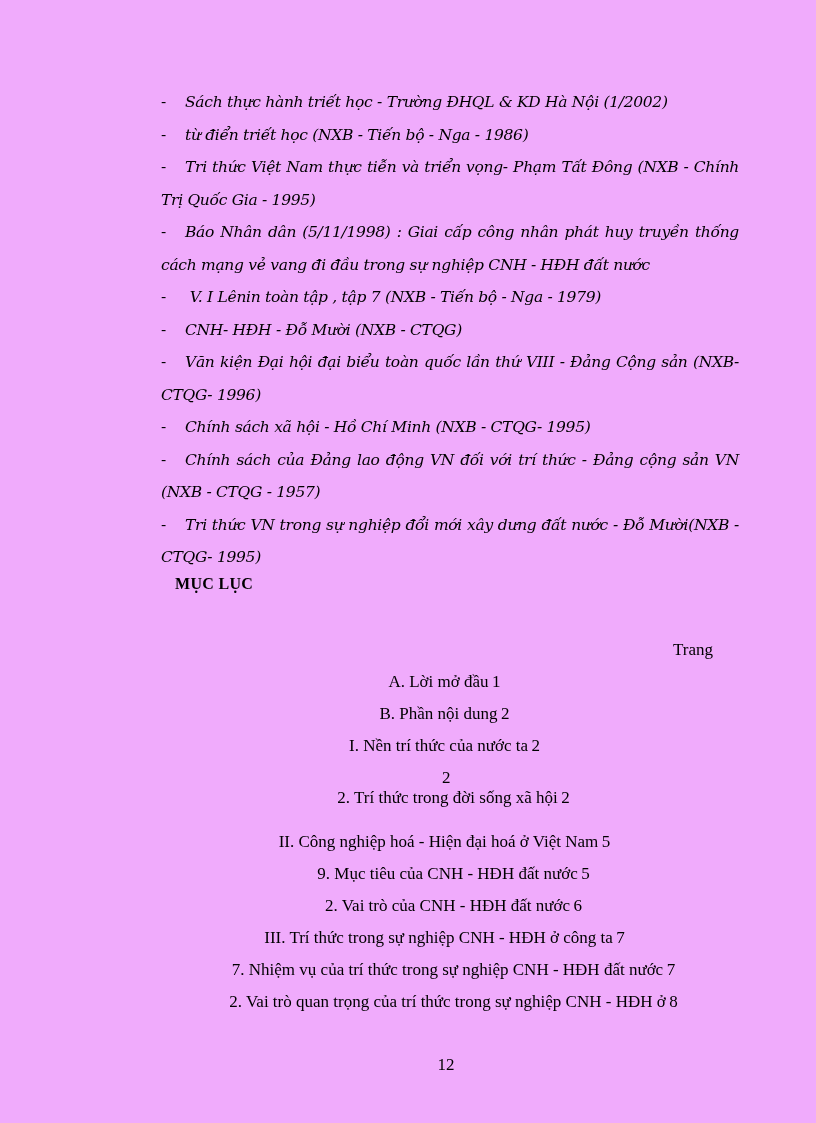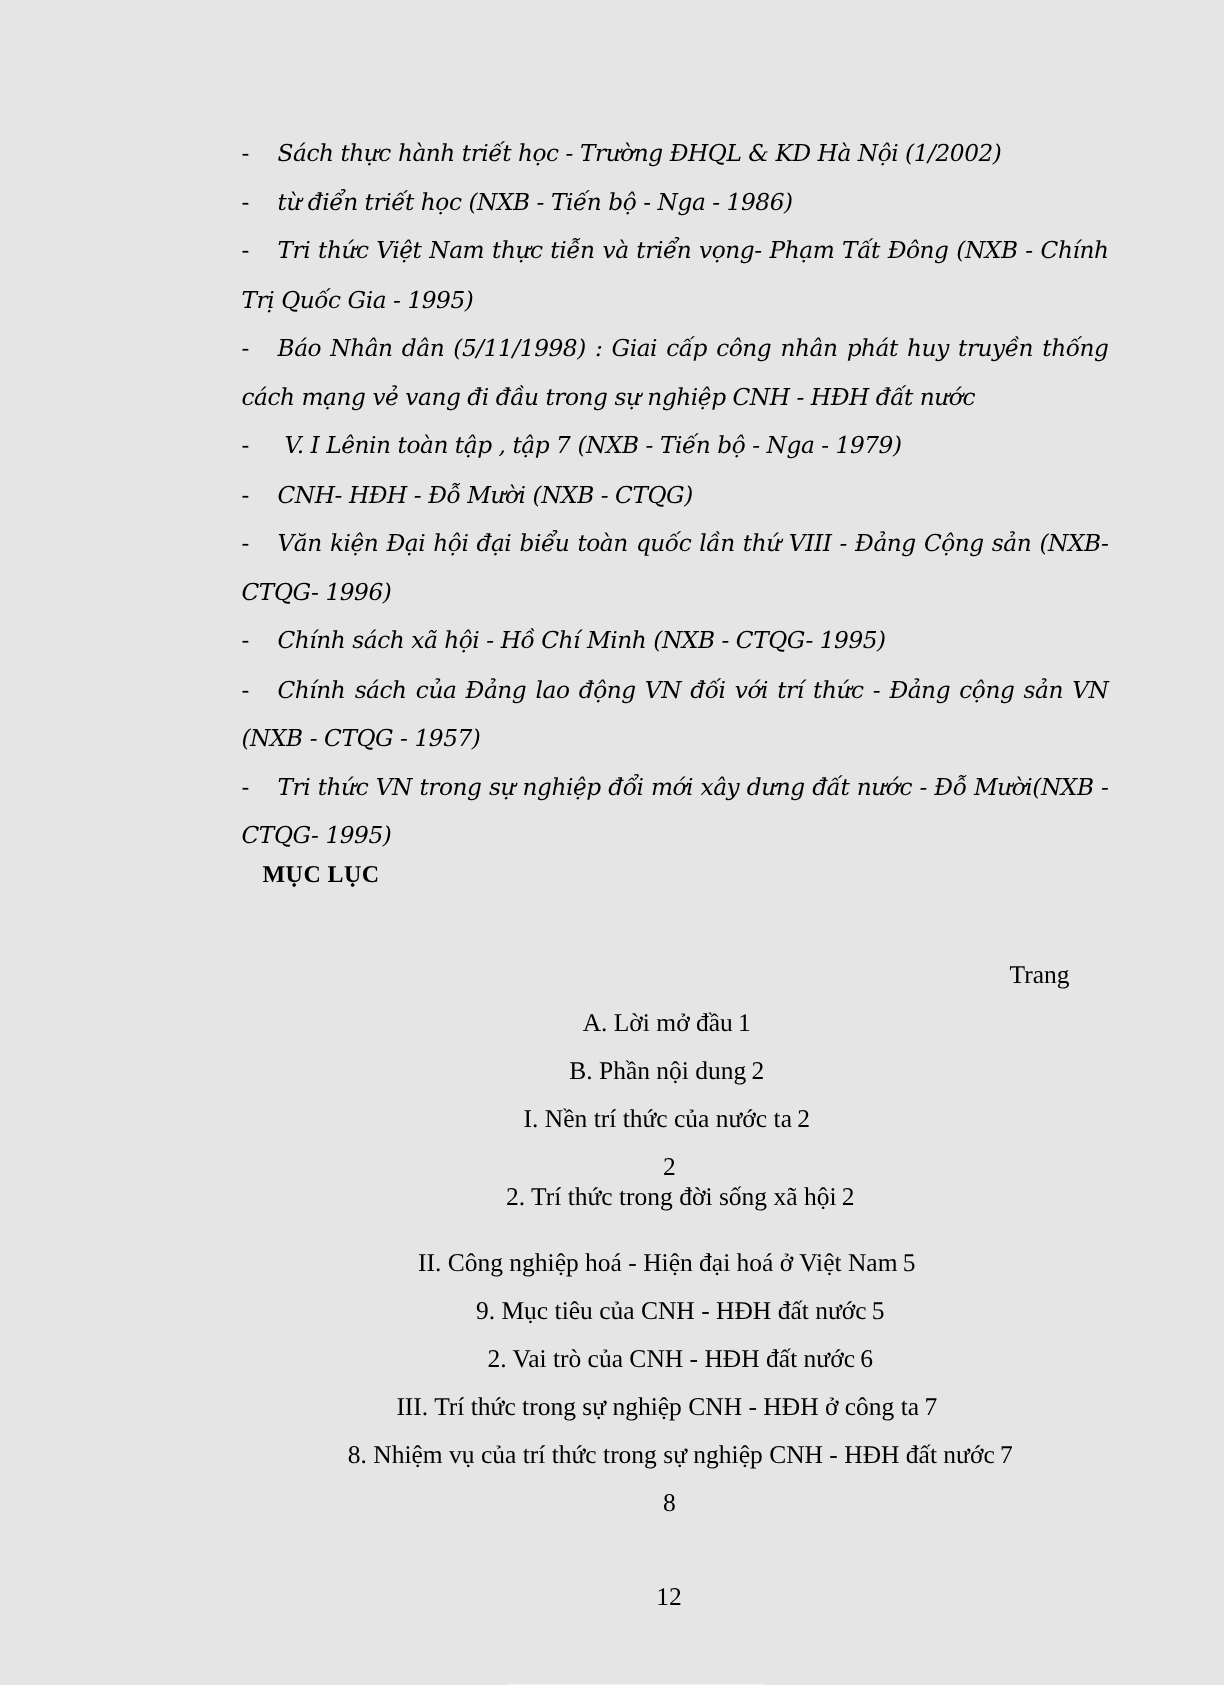--- a/index.html
+++ b/index.html
@@ -12,21 +12,21 @@
       height: 1123px;
       position: relative;
       overflow: hidden;
       color: #000000;
     }
     .page {
       position: absolute;
       left: 0; top: 0;
       width: 816px;
       height: 1123px;
-      background: #e5e5e5;
+      background: #f0abfc;
     }
     
     .refs {
       position: absolute;
       left: 161px;
       top: 86px;
       width: 578px;
     }
     .ref {
       font-family: "DejaVu Serif", serif;
@@ -166,22 +166,23 @@
     </div>
     <div class="toc-row sub" style="top:260px">
       <span class="lbl">2.  Vai trò của CNH - HĐH đất nước</span>
       <span class="pg">6</span>
     </div>
     <div class="toc-row" style="top:292px">
       <span class="lbl">III. Trí thức trong sự nghiệp  CNH - HĐH ở công ta</span>
       <span class="pg">7</span>
     </div>
     <div class="toc-row sub" style="top:324px">
-      <span class="lbl">8. Nhiệm  vụ của trí thức trong sự nghiệp  CNH - HĐH đất nước</span>
+      <span class="lbl">7. Nhiệm  vụ của trí thức trong sự nghiệp  CNH - HĐH đất nước</span>
       <span class="pg">7</span>
     </div>
     <div class="toc-row sub" style="top:356px">
+      <span class="lbl">2. Vai  trò quan trọng của trí thức trong sự nghiệp  CNH - HĐH ở</span>
       <span class="pg">8</span>
     </div>
   </div>
 
   <div class="page-number">12</div>
 </div>
 
 </body></html>

